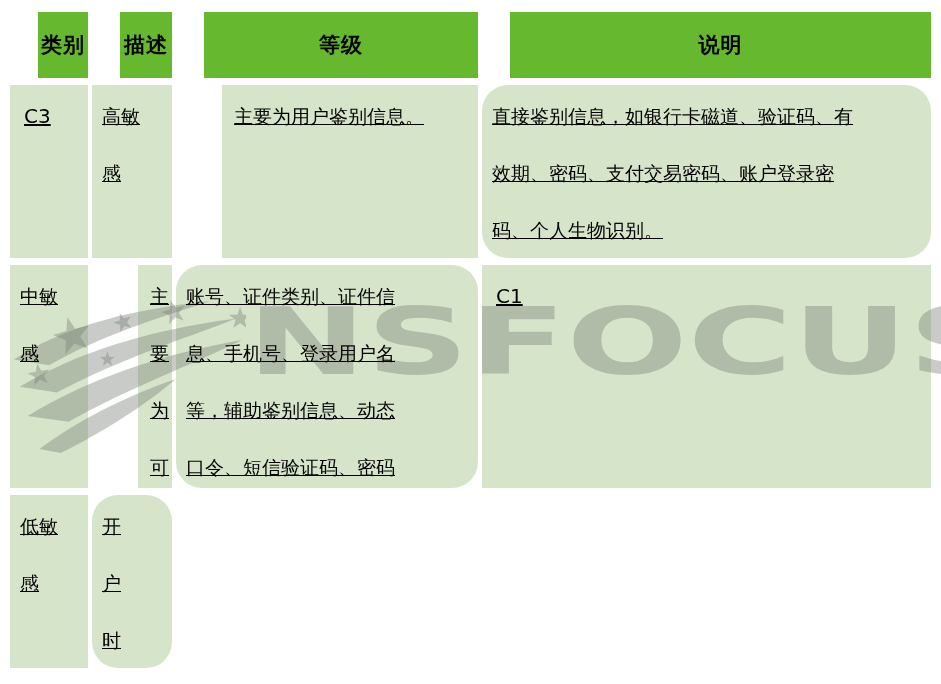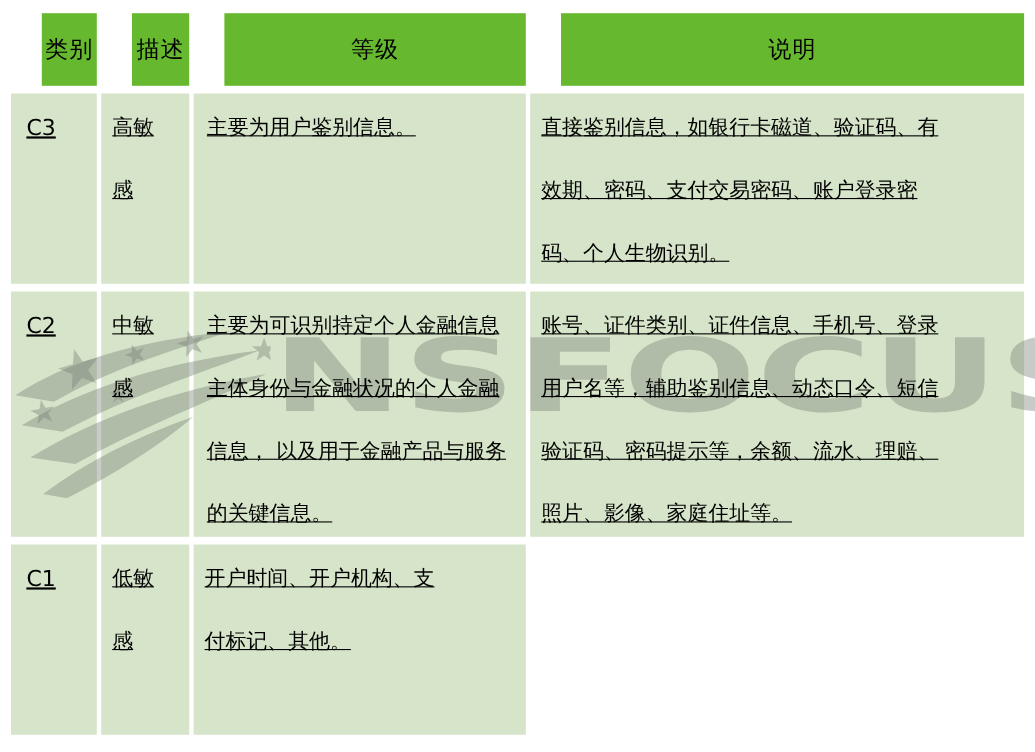--- a/index.html
+++ b/index.html
@@ -10,31 +10,31 @@
   .tbl{
     position:absolute;left:10px;top:12px;
     display:grid;
     grid-template-columns:78px 80px 302px 449px;
     grid-template-rows:66px 173px 223px 173px;
     column-gap:4px;row-gap:7px;
   }
   .cell{overflow:hidden;box-sizing:border-box;}
   .hcell{
     background:#66b82e;display:flex;align-items:center;justify-content:center;
-    font-weight:normal;font-size:21px;letter-spacing:1px;margin-left:28px;
+    font-weight:bold;font-size:21px;letter-spacing:1px;margin-left:28px;
   }
   .bcell{
     background:#d6e5c9;font-size:19px;line-height:57px;padding-top:3px;
     word-break:break-all;
   }
   .bcell .ct{position:relative;z-index:3;text-decoration:underline;}
   .c-cat.bcell{padding-left:14px;font-size:20px;}
   .c-lvl.bcell{padding-left:10px;padding-right:25px;}
-  .c-desc.bcell{padding-left:12px;padding-right:12px;}
-  .c-note.bcell{padding-left:10px;padding-right:65px;}
+  .c-desc.bcell{padding-left:12px;padding-right:12px;margin-left:46px;}
+  .c-note.bcell{padding-left:10px;padding-right:65px;border-radius:26px;}
   .watermark{
     position:absolute;left:0;top:0;width:941px;height:684px;
     z-index:2;pointer-events:none;
   }
   .wm-logo{position:absolute;left:8px;top:297px;width:238px;height:156px;}
   .wm-logo path,.wm-logo polygon{fill:rgba(125,130,125,0.42);}
   .wm-text{
     position:absolute;left:247px;top:296px;height:94px;line-height:94px;
     font-size:92px;font-weight:bold;color:rgba(125,130,125,0.42);
     transform:scaleX(1.55);transform-origin:0 50%;white-space:nowrap;
@@ -66,23 +66,20 @@
     <div class="cell bcell c-lvl">
       <span class="ct">高敏感</span>
     </div>
     <div class="cell bcell c-desc">
       <span class="ct">主要为用户鉴别信息。</span>
     </div>
     <div class="cell bcell c-note">
       <span class="ct">直接鉴别信息，如银行卡磁道、验证码、有效期、密码、支付交易密码、账户登录密码、个人生物识别。</span>
     </div>
 
-    <div class="cell bcell c-cat">
-      <span class="ct">C2</span>
-    </div>
     <div class="cell bcell c-lvl">
       <span class="ct">中敏感</span>
     </div>
     <div class="cell bcell c-desc">
       <span class="ct">主要为可识别持定个人金融信息主体身份与金融状况的个人金融信息， 以及用于金融产品与服务的关键信息。</span>
     </div>
     <div class="cell bcell c-note">
       <span class="ct">账号、证件类别、证件信息、手机号、登录用户名等，辅助鉴别信息、动态口令、短信验证码、密码提示等，余额、流水、理赔、照片、影像、家庭住址等。</span>
     </div>
 

